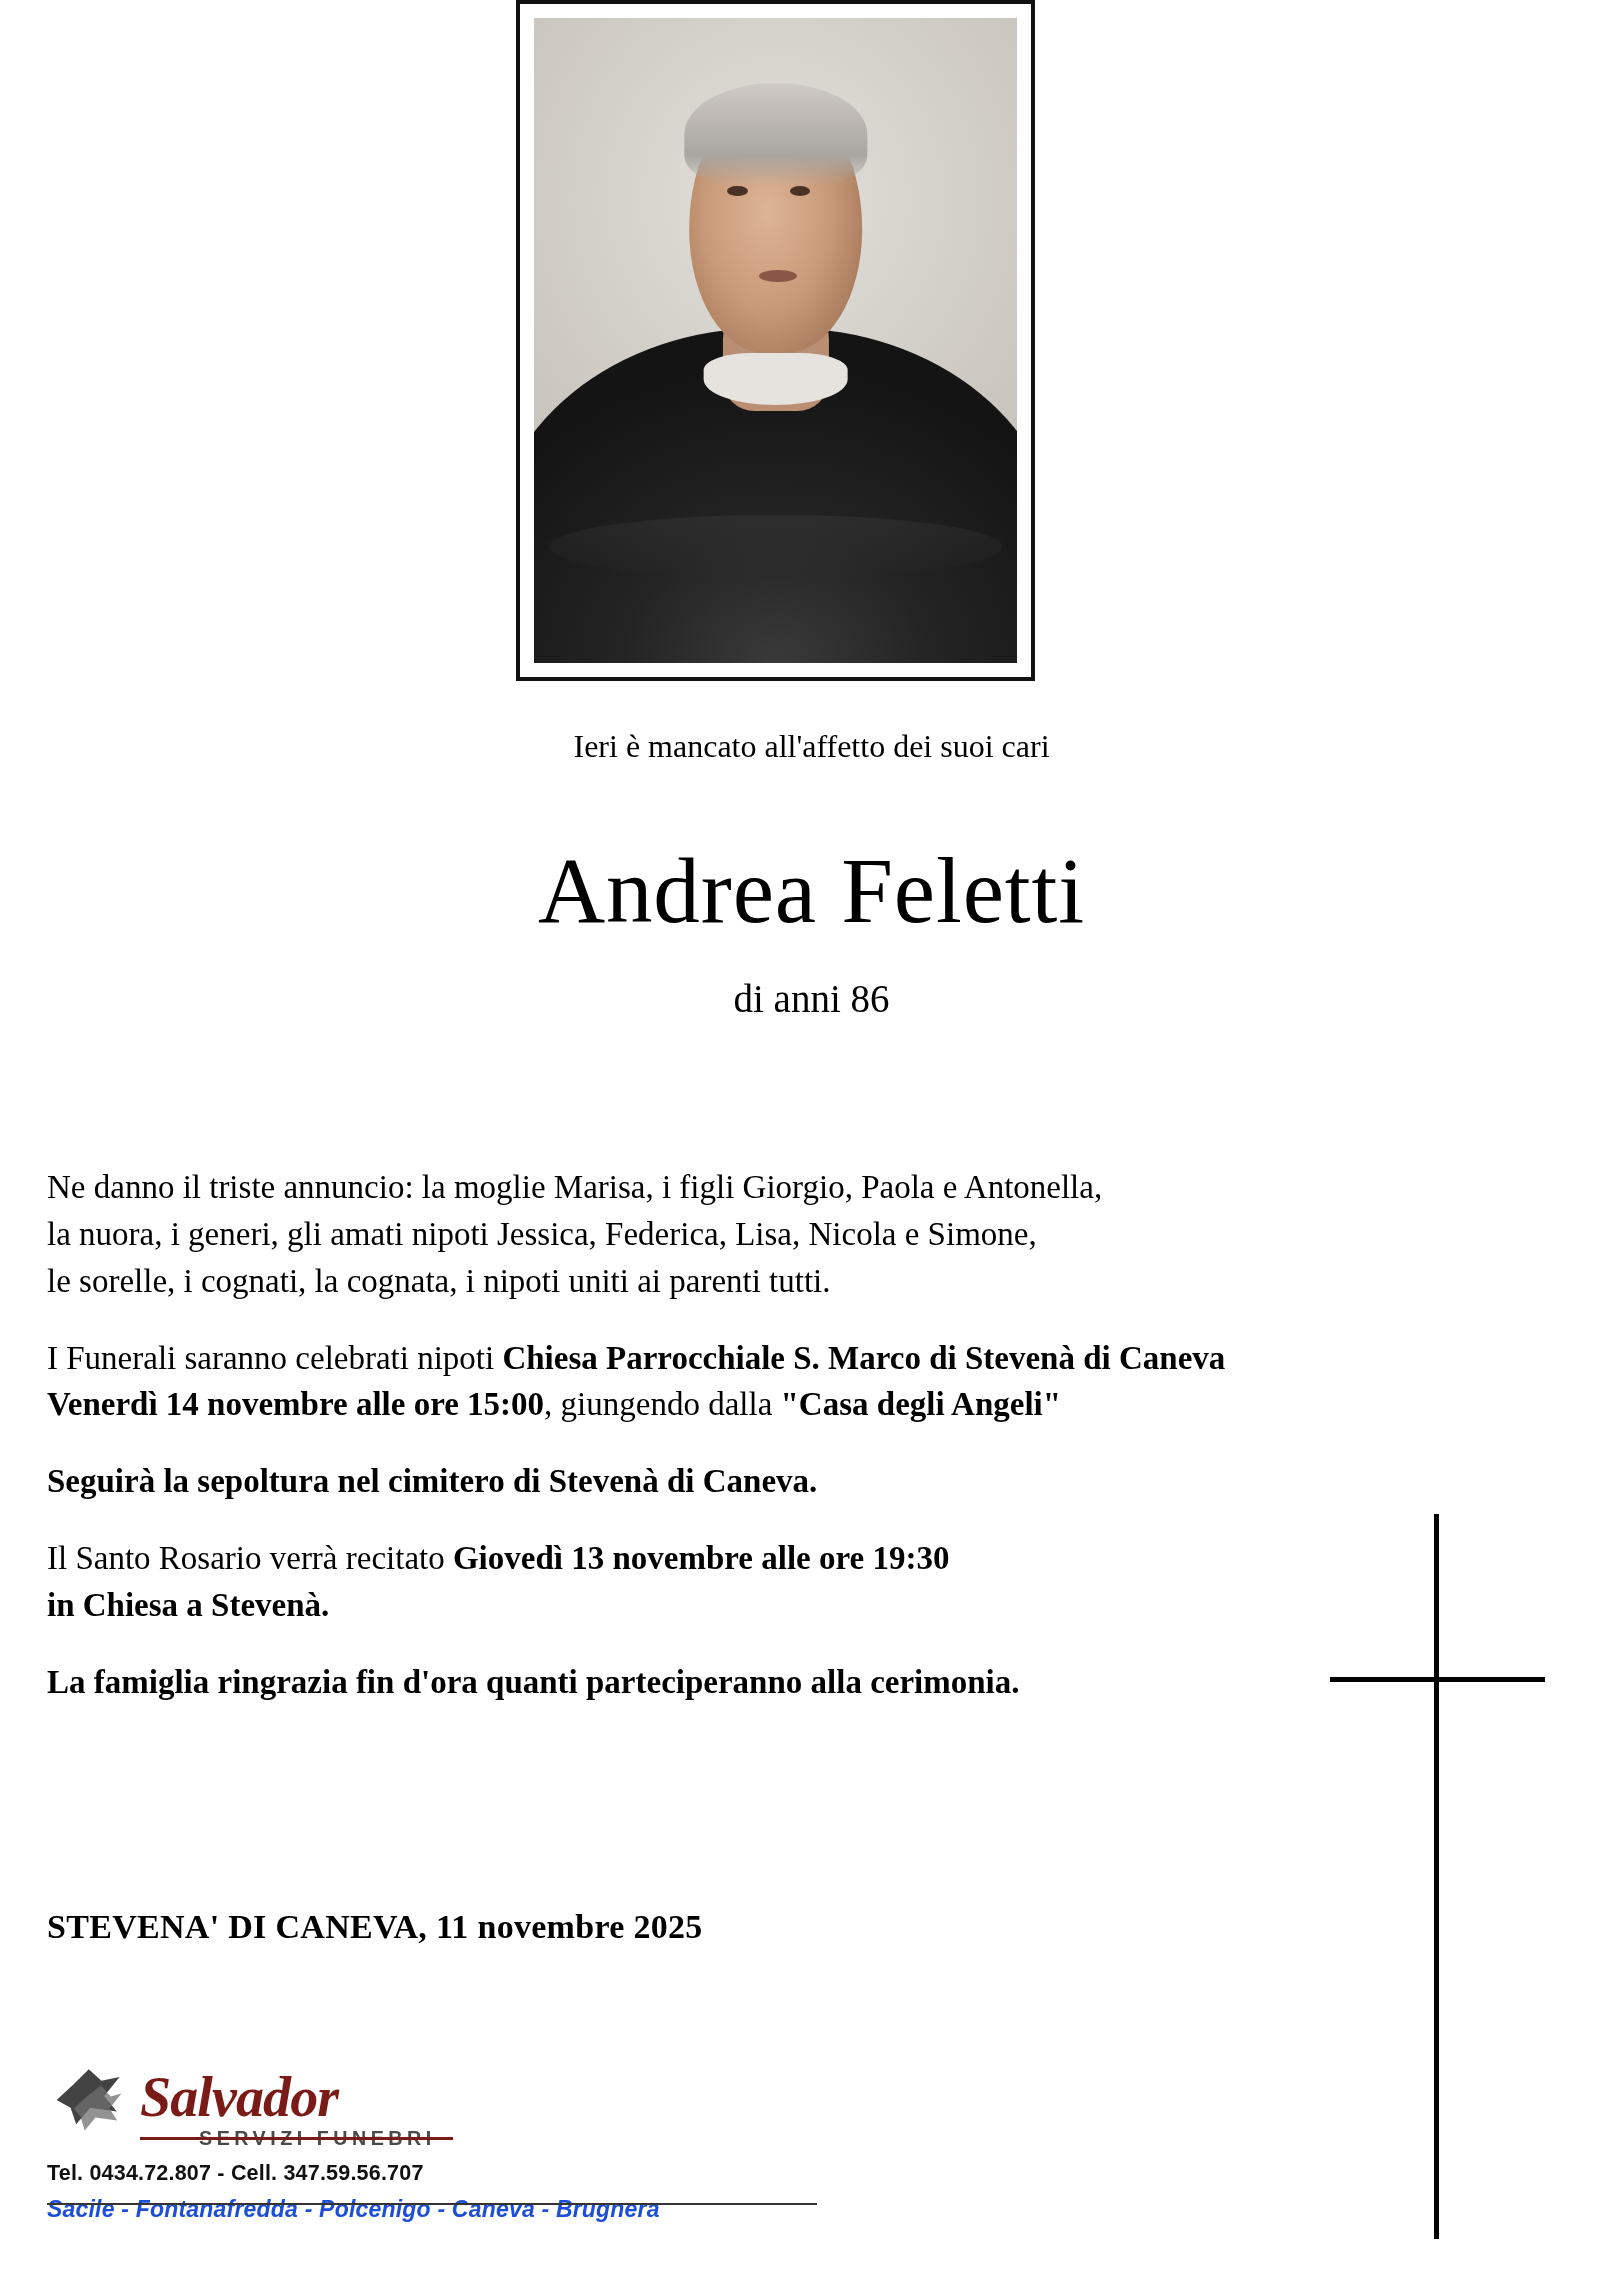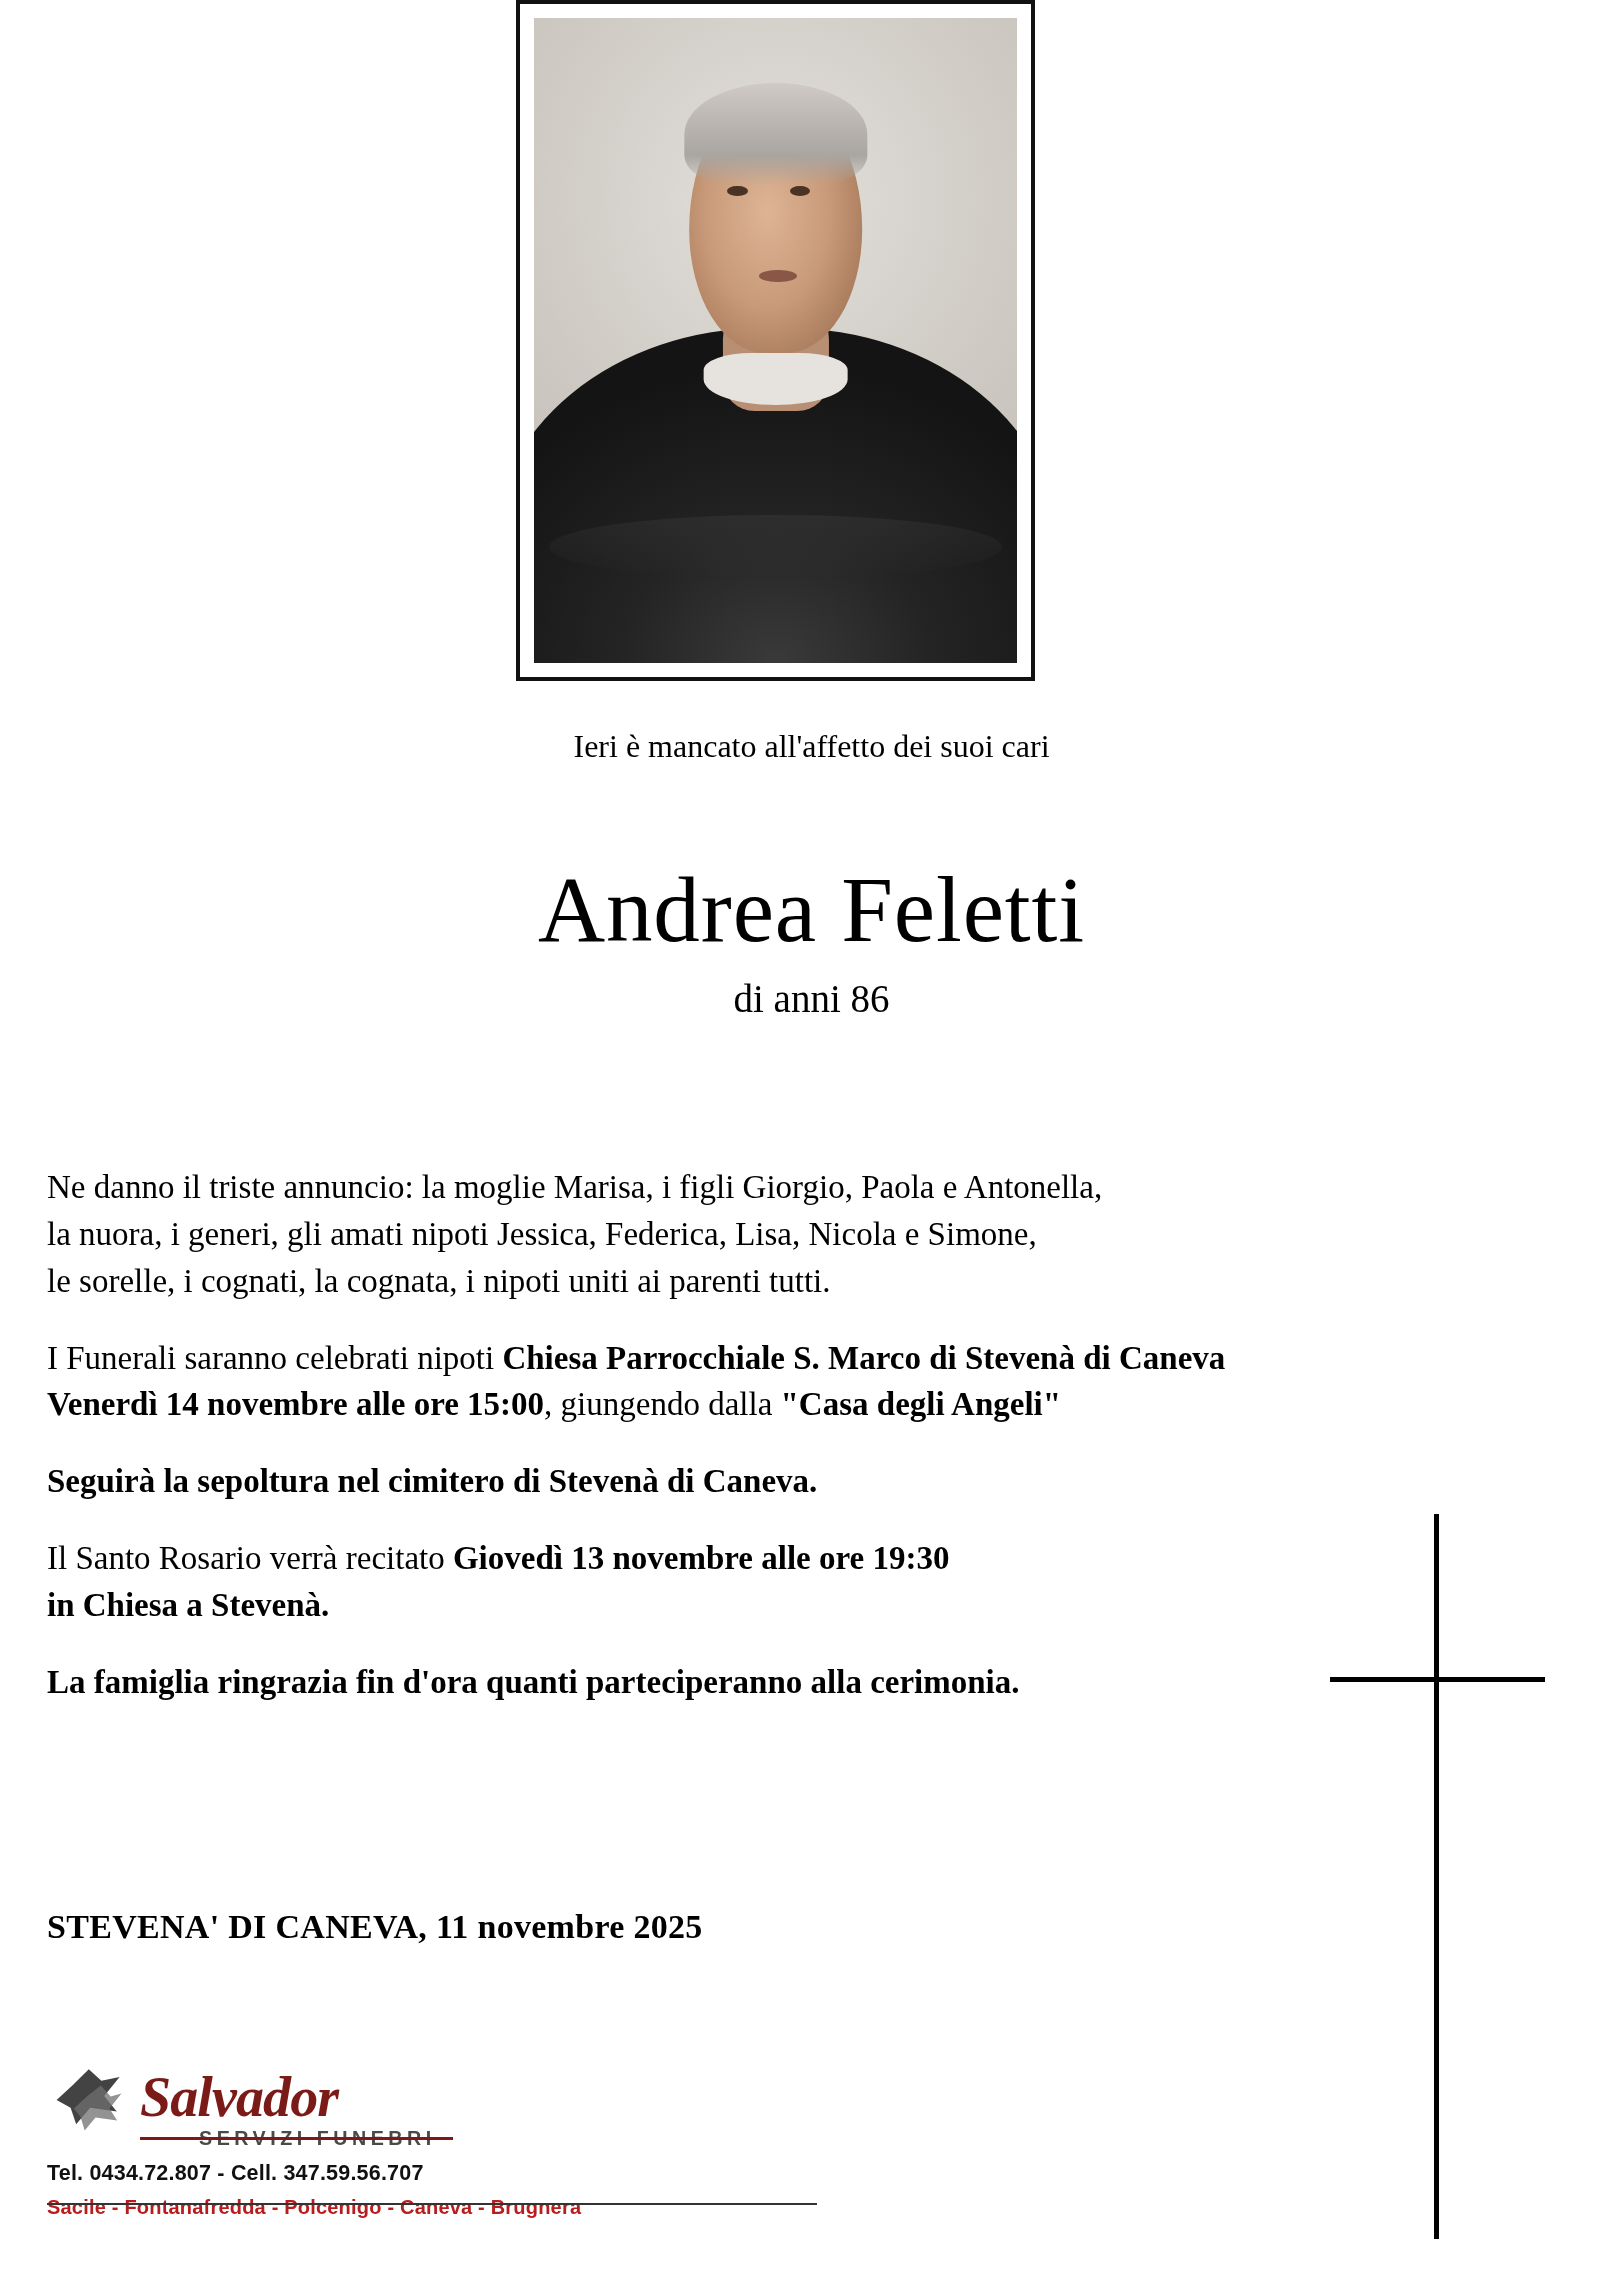--- a/index.html
+++ b/index.html
@@ -141,21 +141,20 @@
   }
   .name {
     position: absolute;
     top: 842px;
     left: 0;
     width: 100%;
     text-align: center;
     font-size: 93px;
     line-height: 1.05;
     letter-spacing: 0.9px;
-    margin-top: 19px;
   }
   .age {
     position: absolute;
     top: 976px;
     left: 0;
     width: 100%;
     text-align: center;
     font-size: 39px;
     line-height: 1.2;
   }
@@ -279,25 +278,26 @@
   .contact {
     font-family: "Liberation Sans", sans-serif;
     font-size: 21.5px;
     font-weight: bold;
     color: #111;
     margin-top: 10.7px;
     letter-spacing: 0.2px;
   }
   .towns {
     font-family: "Liberation Sans", sans-serif;
-    font-size: 20px;
-    font-weight: bold;
-    color: #b91c1c;
+    font-size: 23px;
+    font-weight: bold;
+    color: #1d4ed8;
     margin-top: 10.7px;
     letter-spacing: 0.2px;
+    font-style: italic;
   }
   .footer-rule {
     position: absolute;
     left: 47px;
     top: 2203px;
     width: 770px;
     height: 1.8px;
     background: #333;
   }
   .footer-note {

